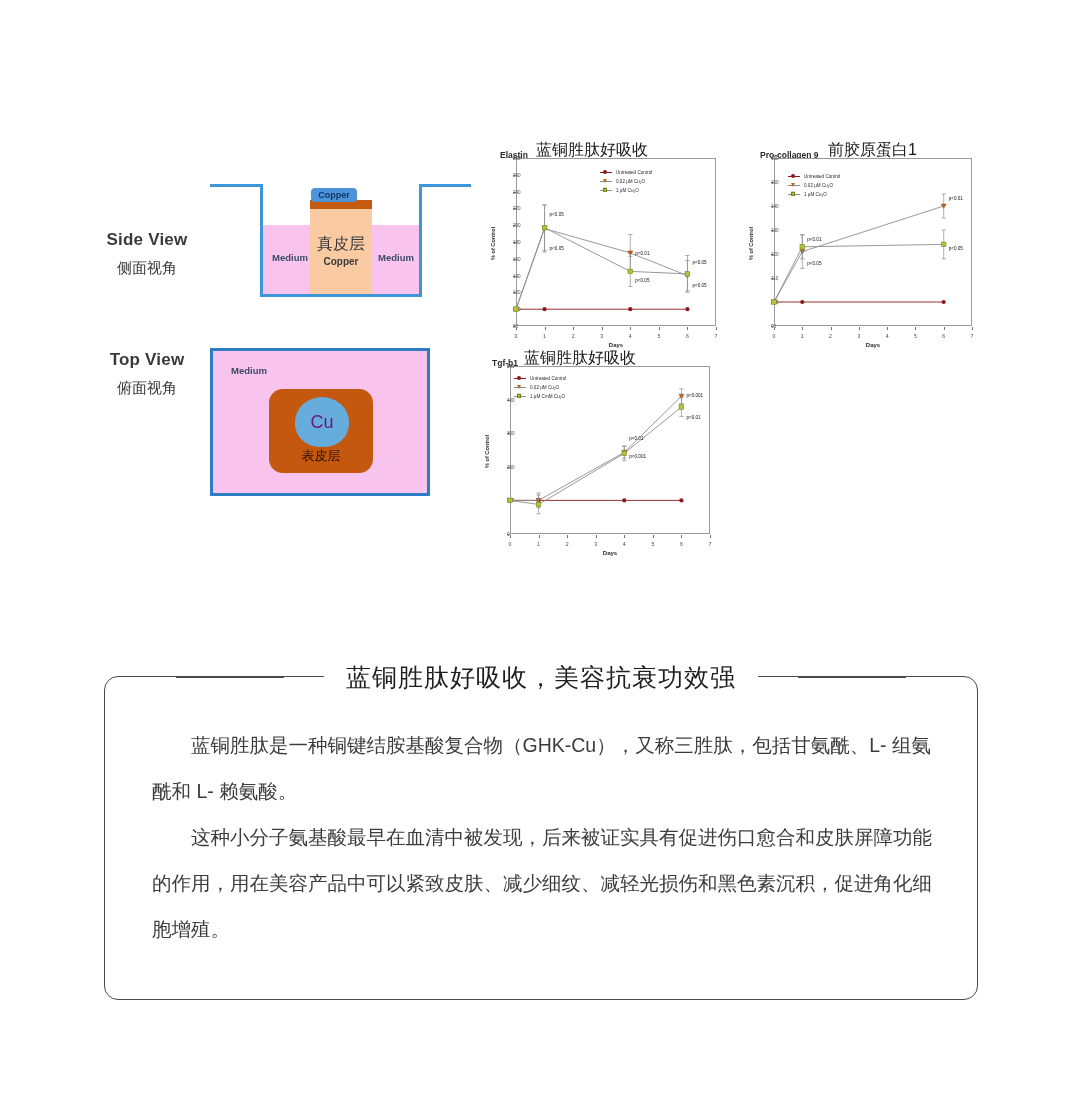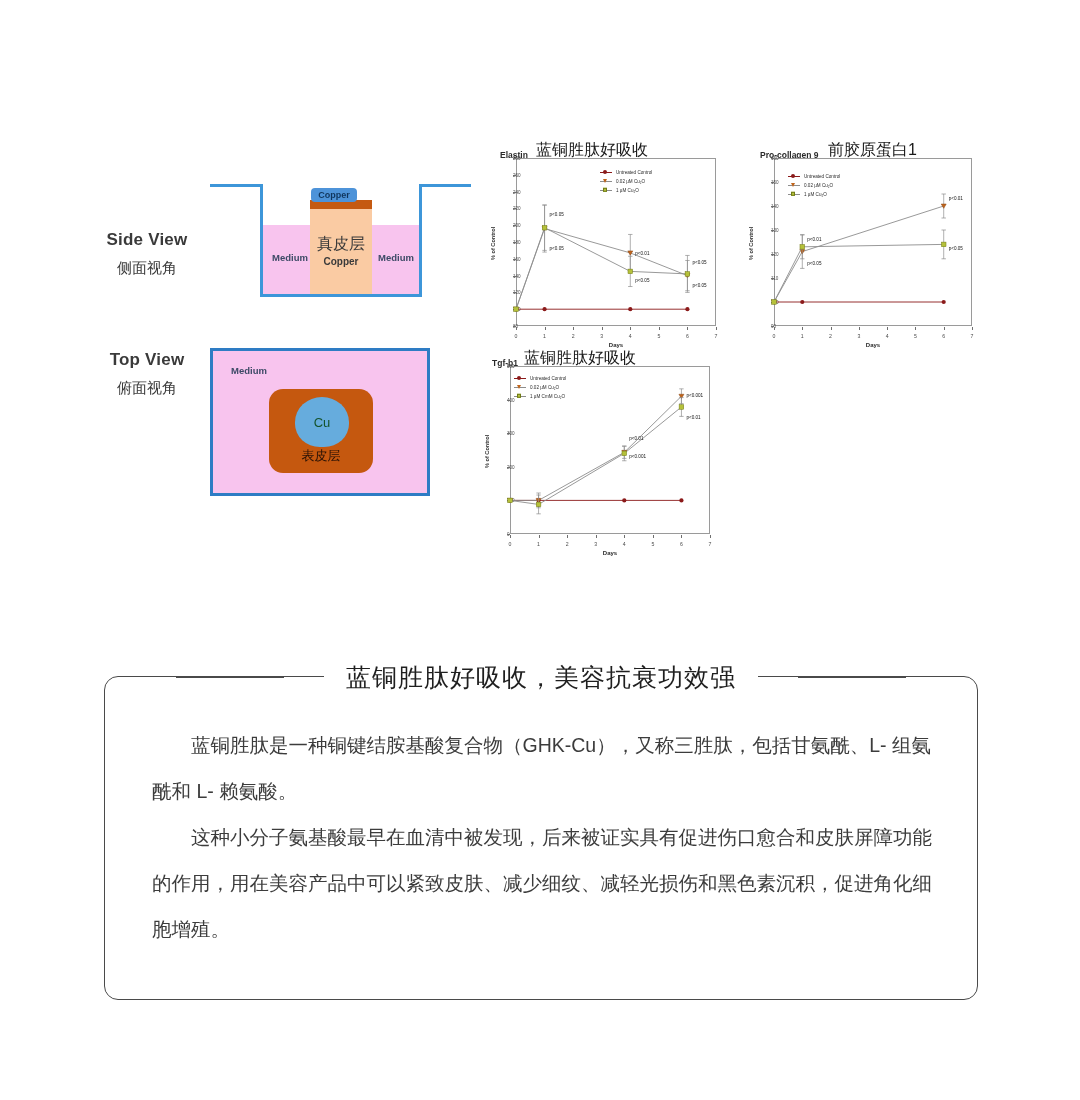--- a/index.html
+++ b/index.html
@@ -47,21 +47,21 @@
                font-size: 10px; font-weight:700; color:#3a3a3a; }
 
   
   #top-view { position:absolute; left: 118px; top: 198px; width: 220px; height: 148px;
               background:#F8C4EE; border: 3px solid #2E7CC4; }
   #top-medium-txt { position:absolute; left: 18px; top: 14px; font-size: 9.5px; font-weight:700; color:#3d4a66; }
   #epidermis-block { position:absolute; left: 56px; top: 38px; width: 104px; height: 84px;
                      background:#C5580F; border-radius: 14px; }
   #cu-circle { position:absolute; left: 26px; top: 8px; width: 54px; height: 50px;
                background:#66ACDD; border-radius: 50% 50% 46% 46%; display:flex; align-items:center; justify-content:center; }
-  #cu-circle span { font-size: 13px; color:#14532d; }
+  #cu-circle span { font-size: 18px; color:#701a75; }
   #epidermis-zh { position:absolute; left:0; top: 58px; width: 104px; text-align:center;
                   font-size: 13px; color:#2a1206; }
 
   
   .chart-box { position: absolute; }
   .chart-title-zh { position:absolute; font-size: 16px; color:#1a1a1a; white-space:nowrap; }
   .chart-title-en { position:absolute; font-size: 8.5px; font-weight:700; color:#2b2b2b; white-space:nowrap; }
   .plot-frame { position:absolute; border:1px solid #9a9a9a; background:#fff; }
   .ytick { position:absolute; right:100%; margin-right:3px; font-size:4.6px; color:#4a4a4a;
            transform: translateY(-50%); white-space:nowrap; }

